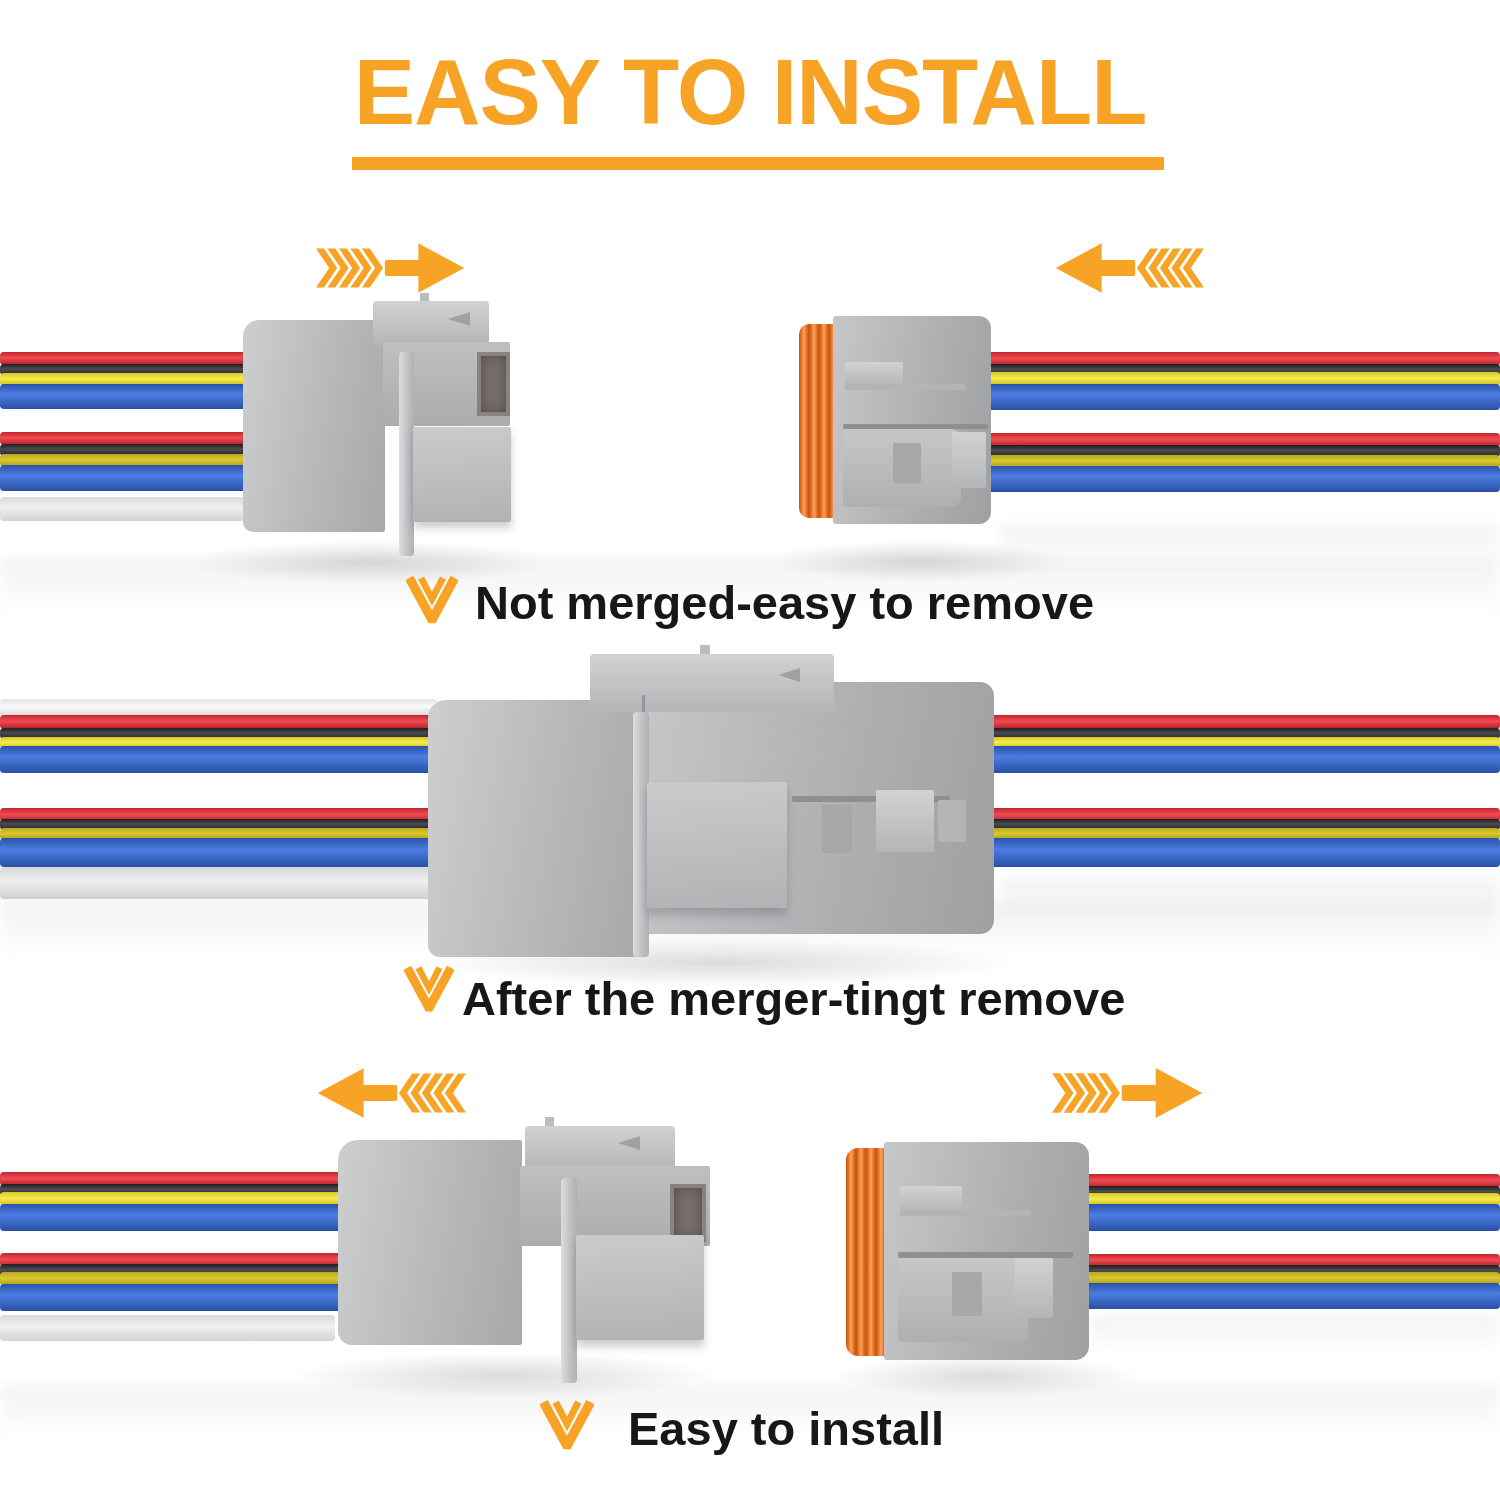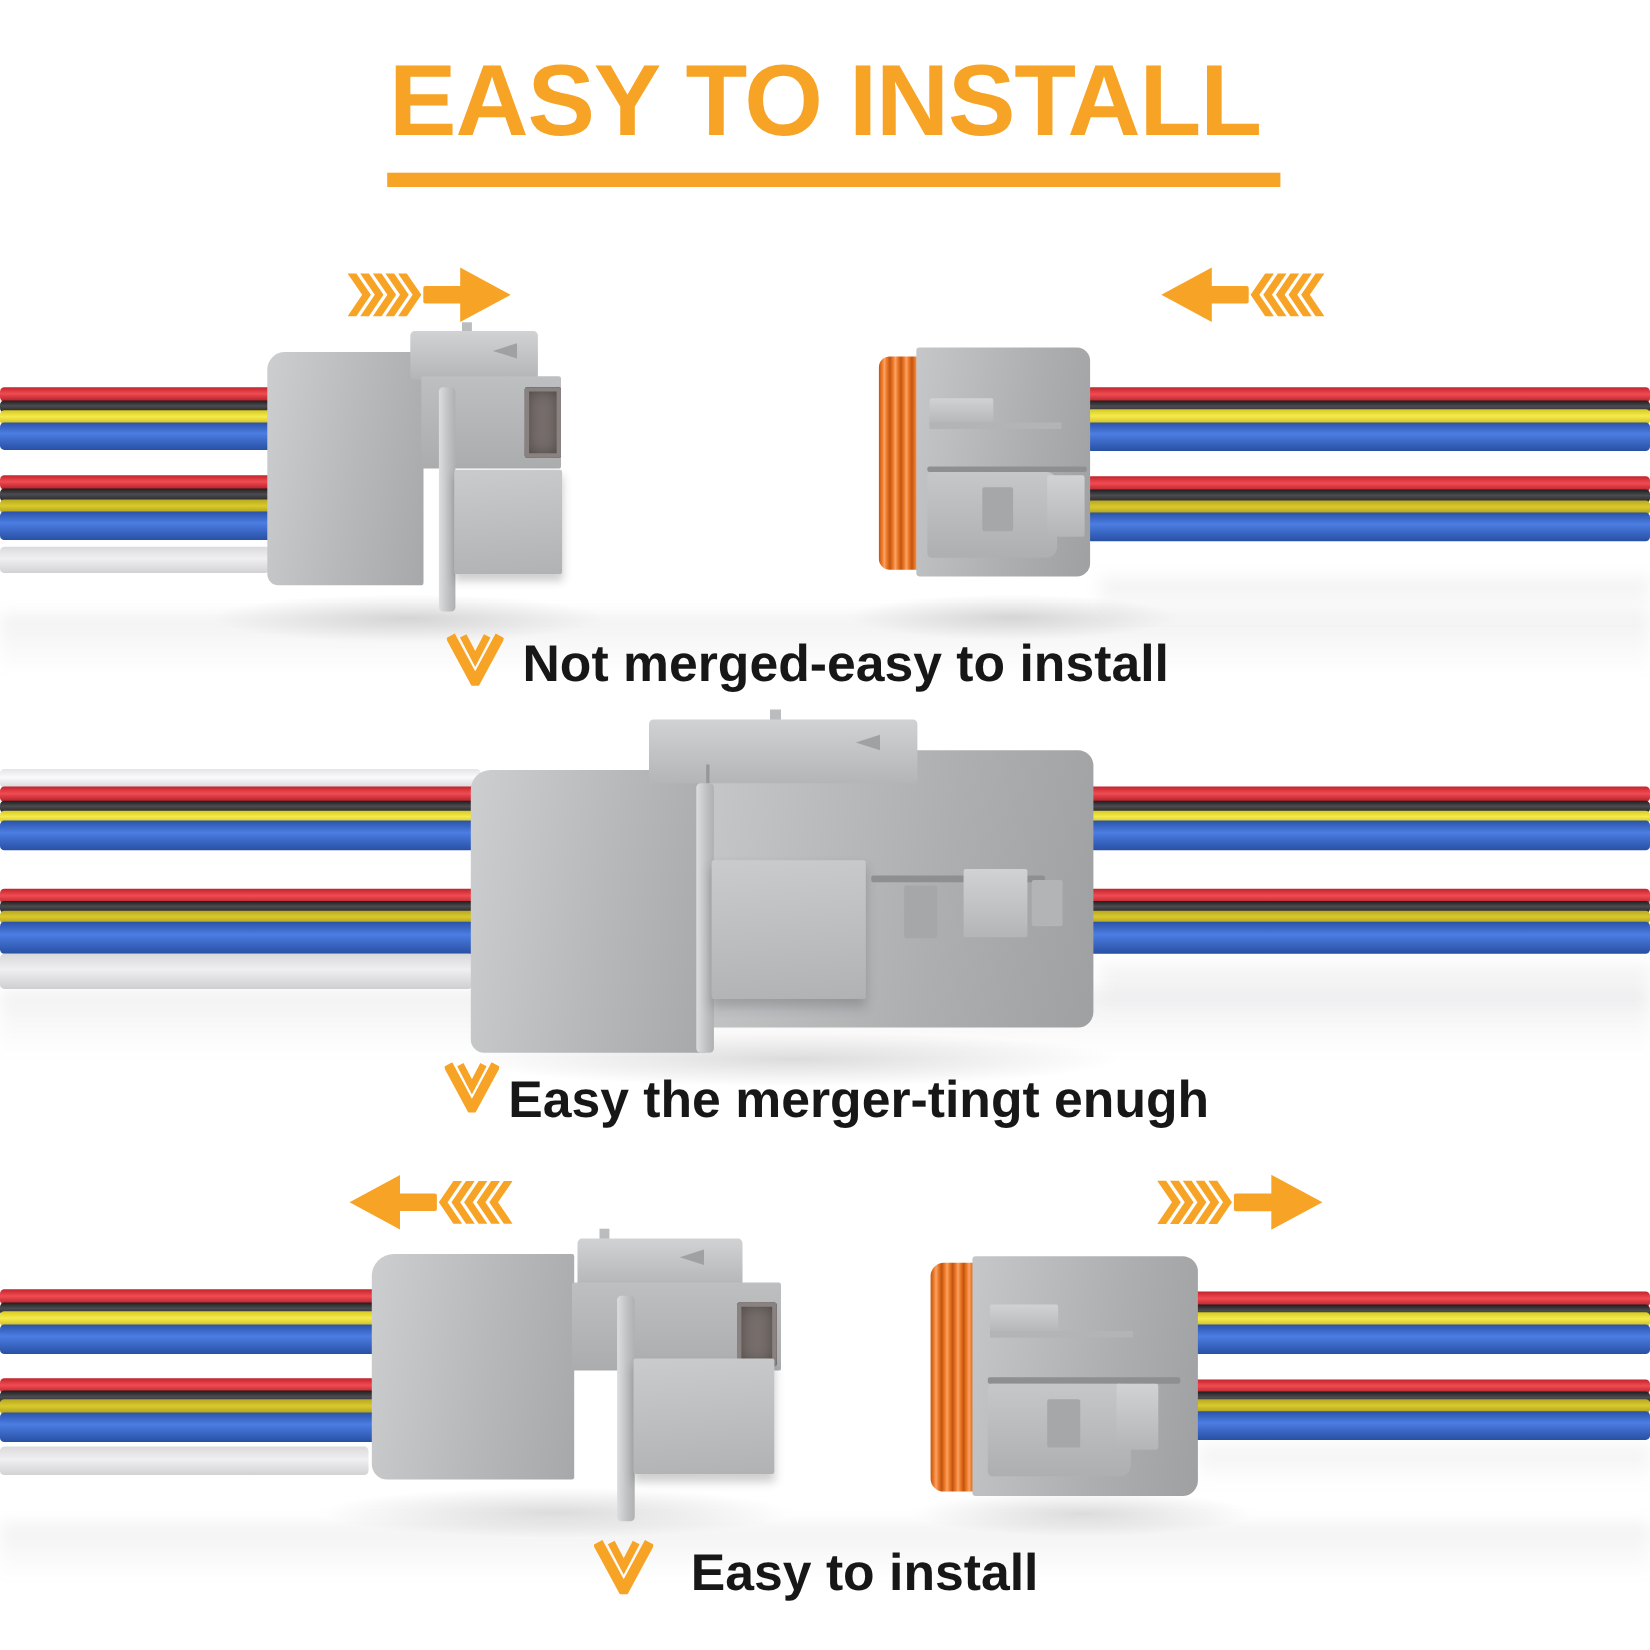--- a/index.html
+++ b/index.html
@@ -124,21 +124,21 @@
       <div class="part g-ledge" style="left:845px;top:384px;width:120px;height:6px"></div>
       <div class="part g-groove" style="left:843px;top:424px;width:145px;height:5px;border-radius:2px"></div>
       <div class="part g-latch" style="left:843px;top:429px;width:118px;height:78px;border-radius:4px 10px 10px 4px"></div>
       <div class="part g-small" style="left:893px;top:443px;width:28px;height:40px;border-radius:2px"></div>
       <div class="part g-tab" style="left:952px;top:432px;width:34px;height:56px;border-radius:2px"></div>
     </div>
 
     <svg class="vv-svg" style="left:406px;top:574px;width:52px;height:50px" viewBox="0 0 62 58">
         <use href="#sym-vv"></use>
       </svg>
-    <div class="caption-text" style="left:475px;top:578px">Not merged-easy to install</div>
+    <div class="caption-text" style="left:475px;top:578px">Not merged-easy to remove</div>
   </div>
 
   <div>
     <div class="soft-band" style="left:0;top:900px;width:1500px;height:60px"></div>
     <div class="shadow-ellipse" style="left:420px;top:938px;width:600px;height:50px"></div>
 
     <div>
       <div class="wire white" style="left:0;top:699px;width:437px;height:17px"></div>
       <div class="wire red" style="left:0;top:715px;width:437px;height:14px"></div>
       <div class="wire black" style="left:0;top:728px;width:437px;height:11px"></div>
@@ -174,21 +174,21 @@
       <div class="part g-block" style="left:647px;top:782px;width:140px;height:126px;border-radius:2px;box-shadow:0 7px 10px rgba(60,60,65,.25)"></div>
       <div class="part g-groove" style="left:792px;top:796px;width:158px;height:6px;border-radius:2px"></div>
       <div class="part g-small" style="left:822px;top:805px;width:30px;height:48px;border-radius:2px"></div>
       <div class="part g-tab" style="left:876px;top:790px;width:58px;height:62px;border-radius:2px"></div>
       <div class="part g-ledge" style="left:938px;top:800px;width:28px;height:42px;border-radius:2px"></div>
     </div>
 
     <svg class="vv-svg" style="left:404px;top:964px;width:50px;height:48px" viewBox="0 0 62 58">
         <use href="#sym-vv"></use>
       </svg>
-    <div class="caption-text" style="left:462px;top:974px">Easy the merger-tingt enugh</div>
+    <div class="caption-text" style="left:462px;top:974px">After the merger-tingt remove</div>
   </div>
 
   <div>
     <svg class="arrow-svg flip" style="left:316px;top:1064px;width:150px;height:58px" viewBox="0 0 170 60">
         <use href="#sym-arrow"></use>
       </svg>
     <svg class="arrow-svg" style="left:1052px;top:1064px;width:152px;height:58px" viewBox="0 0 170 60">
         <use href="#sym-arrow"></use>
       </svg>
 

